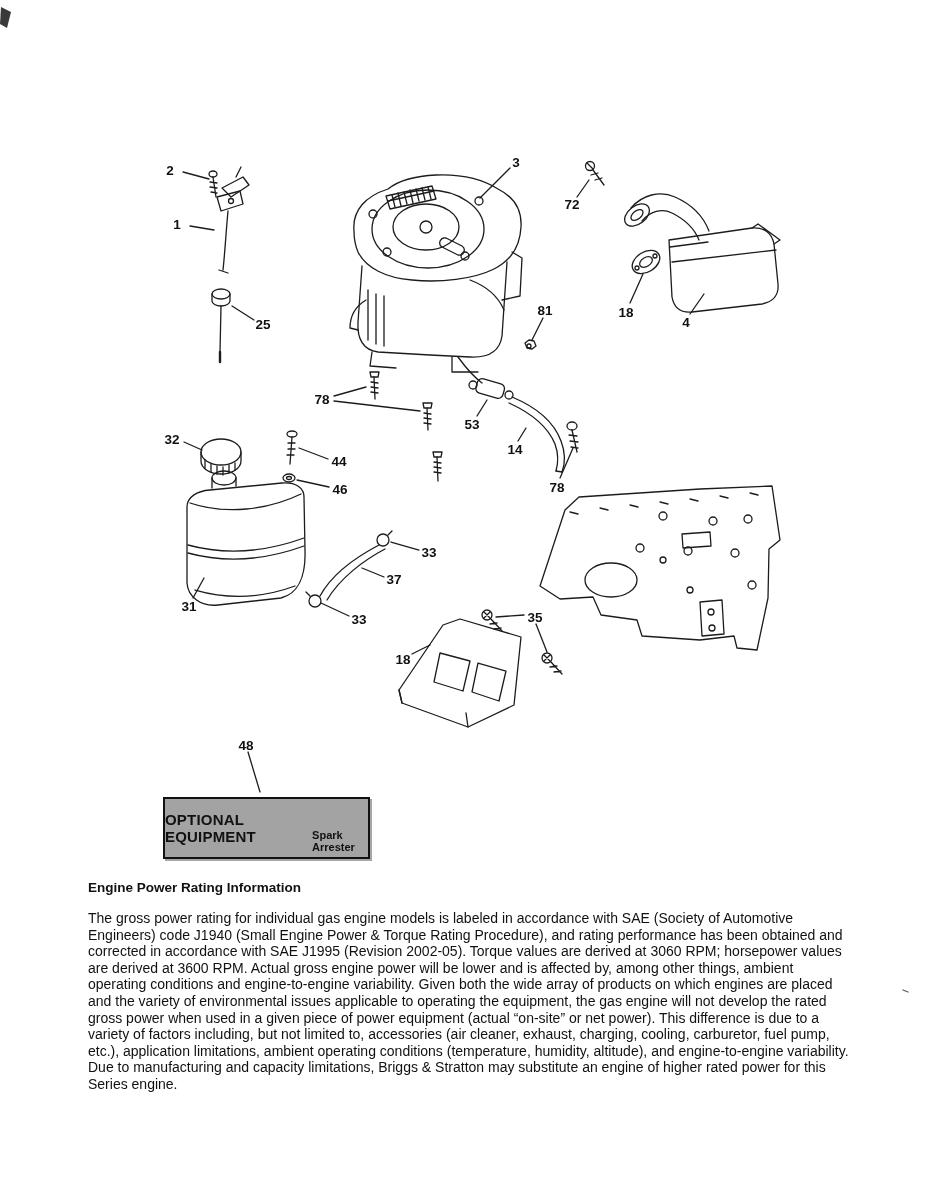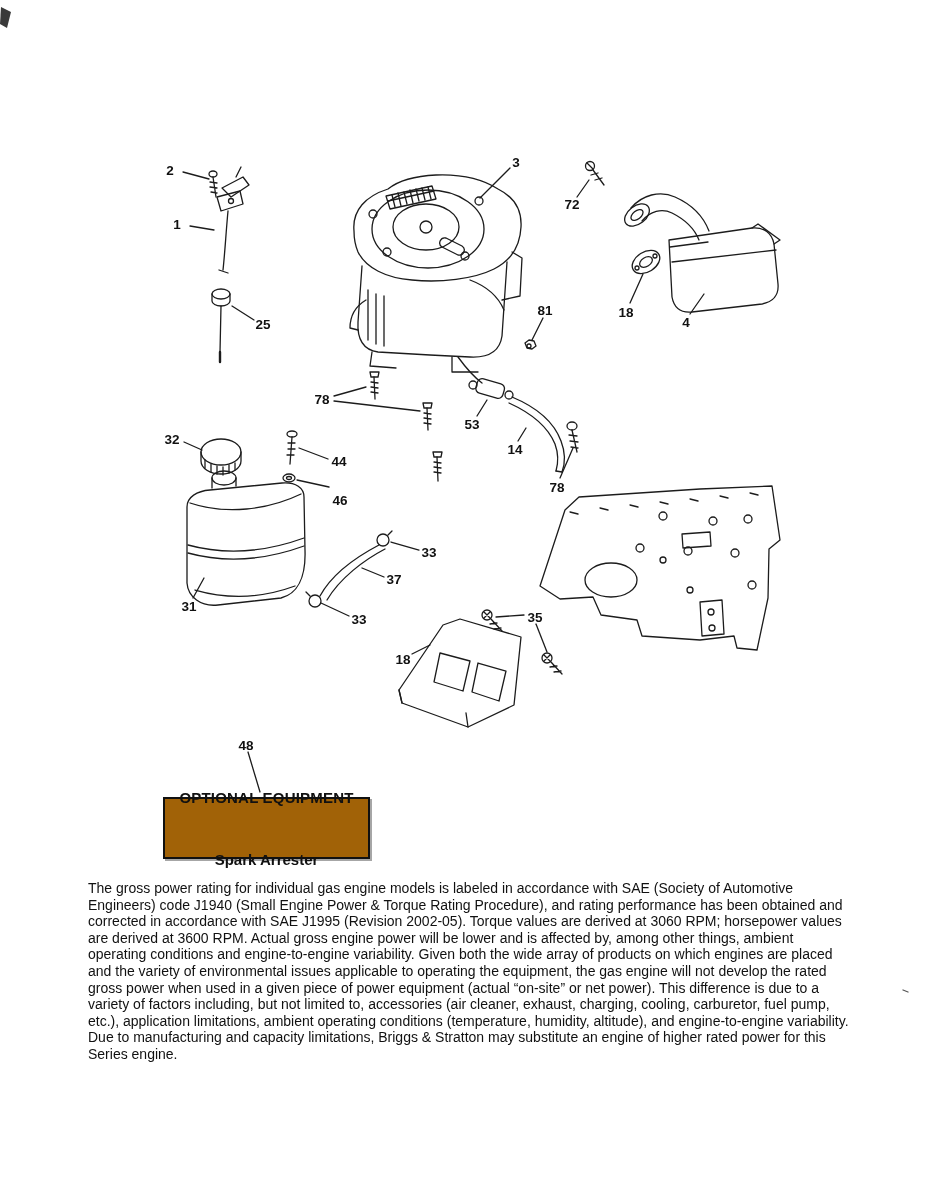--- a/index.html
+++ b/index.html
@@ -6,25 +6,25 @@
   body { background:#ffffff; font-family:"Liberation Sans", sans-serif; color:#111; }
   .page { position:relative; width:932px; height:1200px; background:#fff; overflow:hidden; }
   .diagram-svg { position:absolute; left:0; top:0; }
   .callout {
     position:absolute; transform:translate(-50%,-50%);
     font-weight:700; font-size:13.5px; color:#111; white-space:nowrap;
   }
   .opt-box {
     position:absolute; left:163px; top:797px; width:203px; height:58px;
     border:2px solid #111; box-shadow:2px 2px 0 rgba(0,0,0,0.35);
-    display:flex; flex-direction:column; align-items:center; justify-content:center; gap:19px;
-    background:#a16207;
+    display:flex; align-items:center; justify-content:center; gap:19px;
+    background:#a3a3a3;
   }
   .opt-title { font-weight:700; font-size:15px; letter-spacing:0.2px; }
-  .opt-sub   { font-weight:700; font-size:15px;margin-top:26px; }
+  .opt-sub   { font-weight:700; font-size:11px;margin-top:26px; }
   .text-section { position:absolute; left:88px; top:880px; width:762px; }
   .section-heading { font-size:13.5px; font-weight:700; margin:0 0 15px 0; }
   .section-body { font-size:14px; line-height:16.6px; margin:0; }
 </style>
 </head>
 <body>
 
 <div class="page">
 
   <svg class="diagram-svg" width="932" height="1200" viewBox="0 0 932 1200">
@@ -248,32 +248,33 @@
       <div class="callout" style="left: 572px; top: 204px;">72</div>
       <div class="callout" style="left: 626px; top: 312px;">18</div>
       <div class="callout" style="left: 686px; top: 322px;">4</div>
       <div class="callout" style="left: 545px; top: 310px;">81</div>
       <div class="callout" style="left: 322px; top: 399px;">78</div>
       <div class="callout" style="left: 472px; top: 424px;">53</div>
       <div class="callout" style="left: 515px; top: 449px;">14</div>
       <div class="callout" style="left: 557px; top: 487px;">78</div>
       <div class="callout" style="left: 172px; top: 439px;">32</div>
       <div class="callout" style="left: 339px; top: 461px;">44</div>
-      <div class="callout" style="left: 340px; top: 489px; margin-top: 11px;">46</div>
+      <div class="callout" style="left: 340px; top: 489px;">46</div>
       <div class="callout" style="left: 189px; top: 606px;">31</div>
       <div class="callout" style="left: 429px; top: 552px;">33</div>
       <div class="callout" style="left: 394px; top: 579px;">37</div>
       <div class="callout" style="left: 359px; top: 619px;">33</div>
       <div class="callout" style="left: 403px; top: 659px;">18</div>
       <div class="callout" style="left: 535px; top: 617px;">35</div>
       <div class="callout" style="left: 246px; top: 745px;">48</div>
     </div>
 
   <div class="opt-box">
     <div class="opt-title">OPTIONAL EQUIPMENT</div>
     <div class="opt-sub">Spark Arrester</div>
   </div>
 
   <div class="text-section">
+    <h3 class="section-heading">Engine Power Rating Information</h3>
     <p class="section-body">The gross power rating for individual gas engine models is labeled in accordance with SAE (Society of Automotive Engineers) code J1940 (Small Engine Power &amp; Torque Rating Procedure), and rating performance has been obtained and corrected in accordance with SAE J1995 (Revision 2002-05). Torque values are derived at 3060 RPM; horsepower values are derived at 3600 RPM. Actual gross engine power will be lower and is affected by, among other things, ambient operating conditions and engine-to-engine variability. Given both the wide array of products on which engines are placed and the variety of environmental issues applicable to operating the equipment, the gas engine will not develop the rated gross power when used in a given piece of power equipment (actual “on-site” or net power). This difference is due to a variety of factors including, but not limited to, accessories (air cleaner, exhaust, charging, cooling, carburetor, fuel pump, etc.), application limitations, ambient operating conditions (temperature, humidity, altitude), and engine-to-engine variability. Due to manufacturing and capacity limitations, Briggs &amp; Stratton may substitute an engine of higher rated power for this Series engine.</p>
   </div>
 
 </div>
 
 </body></html>

